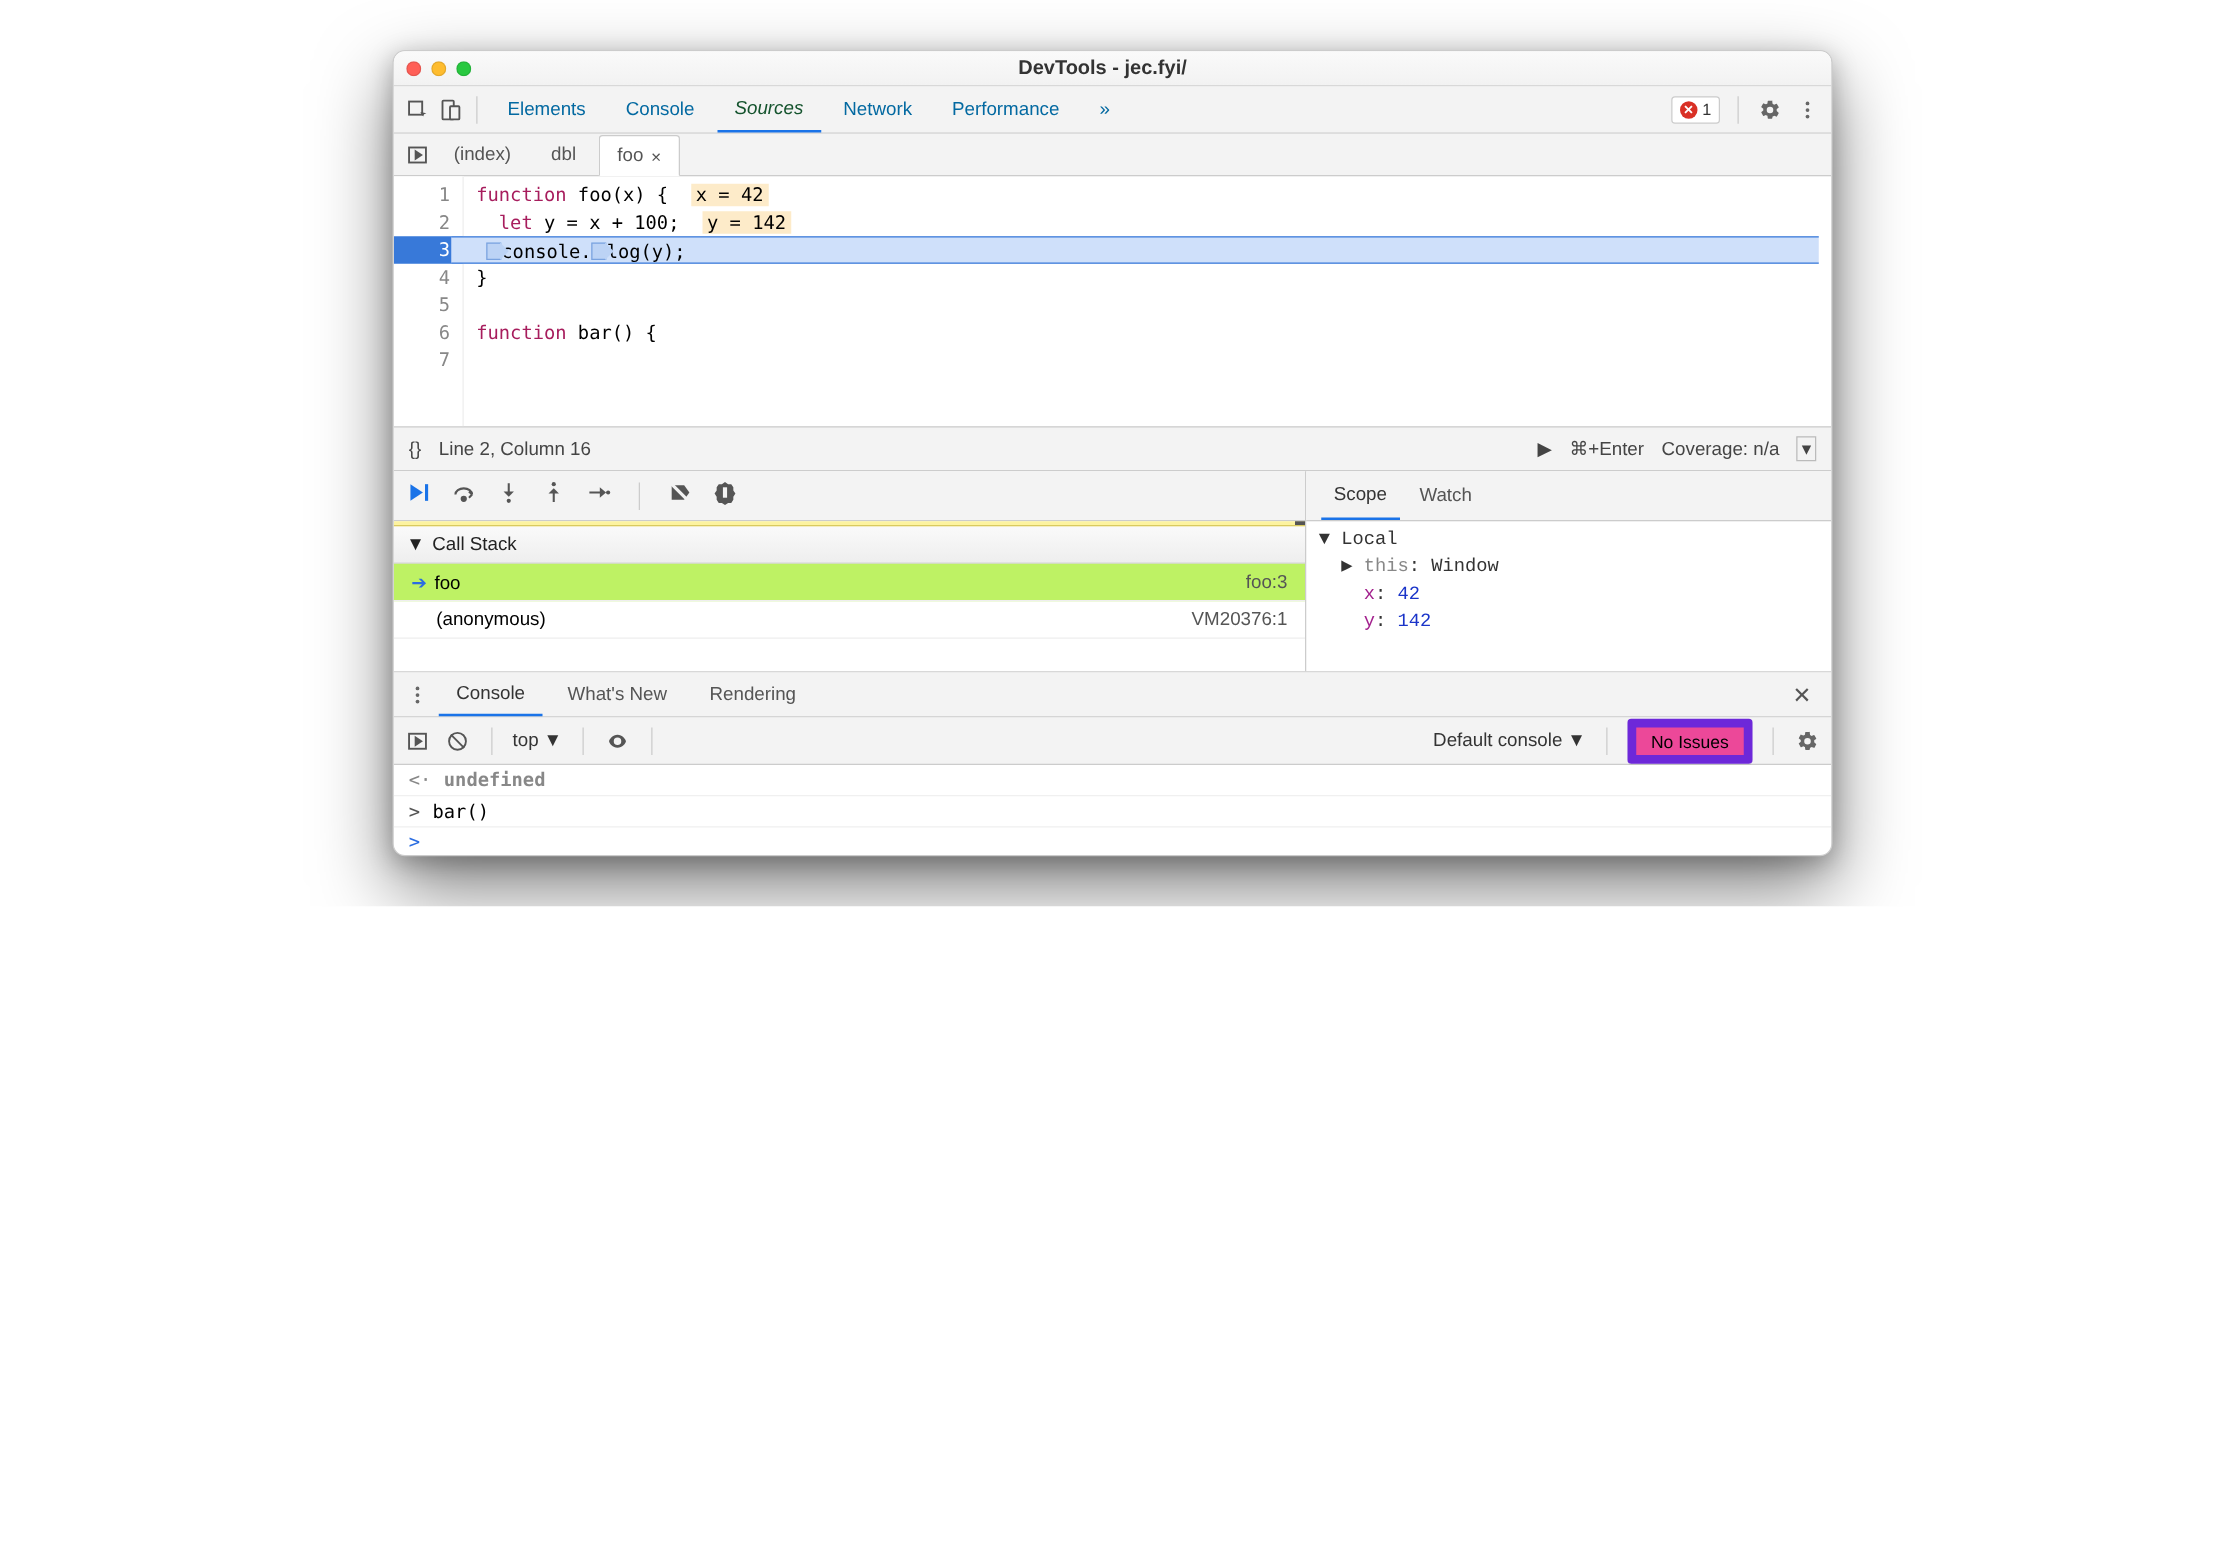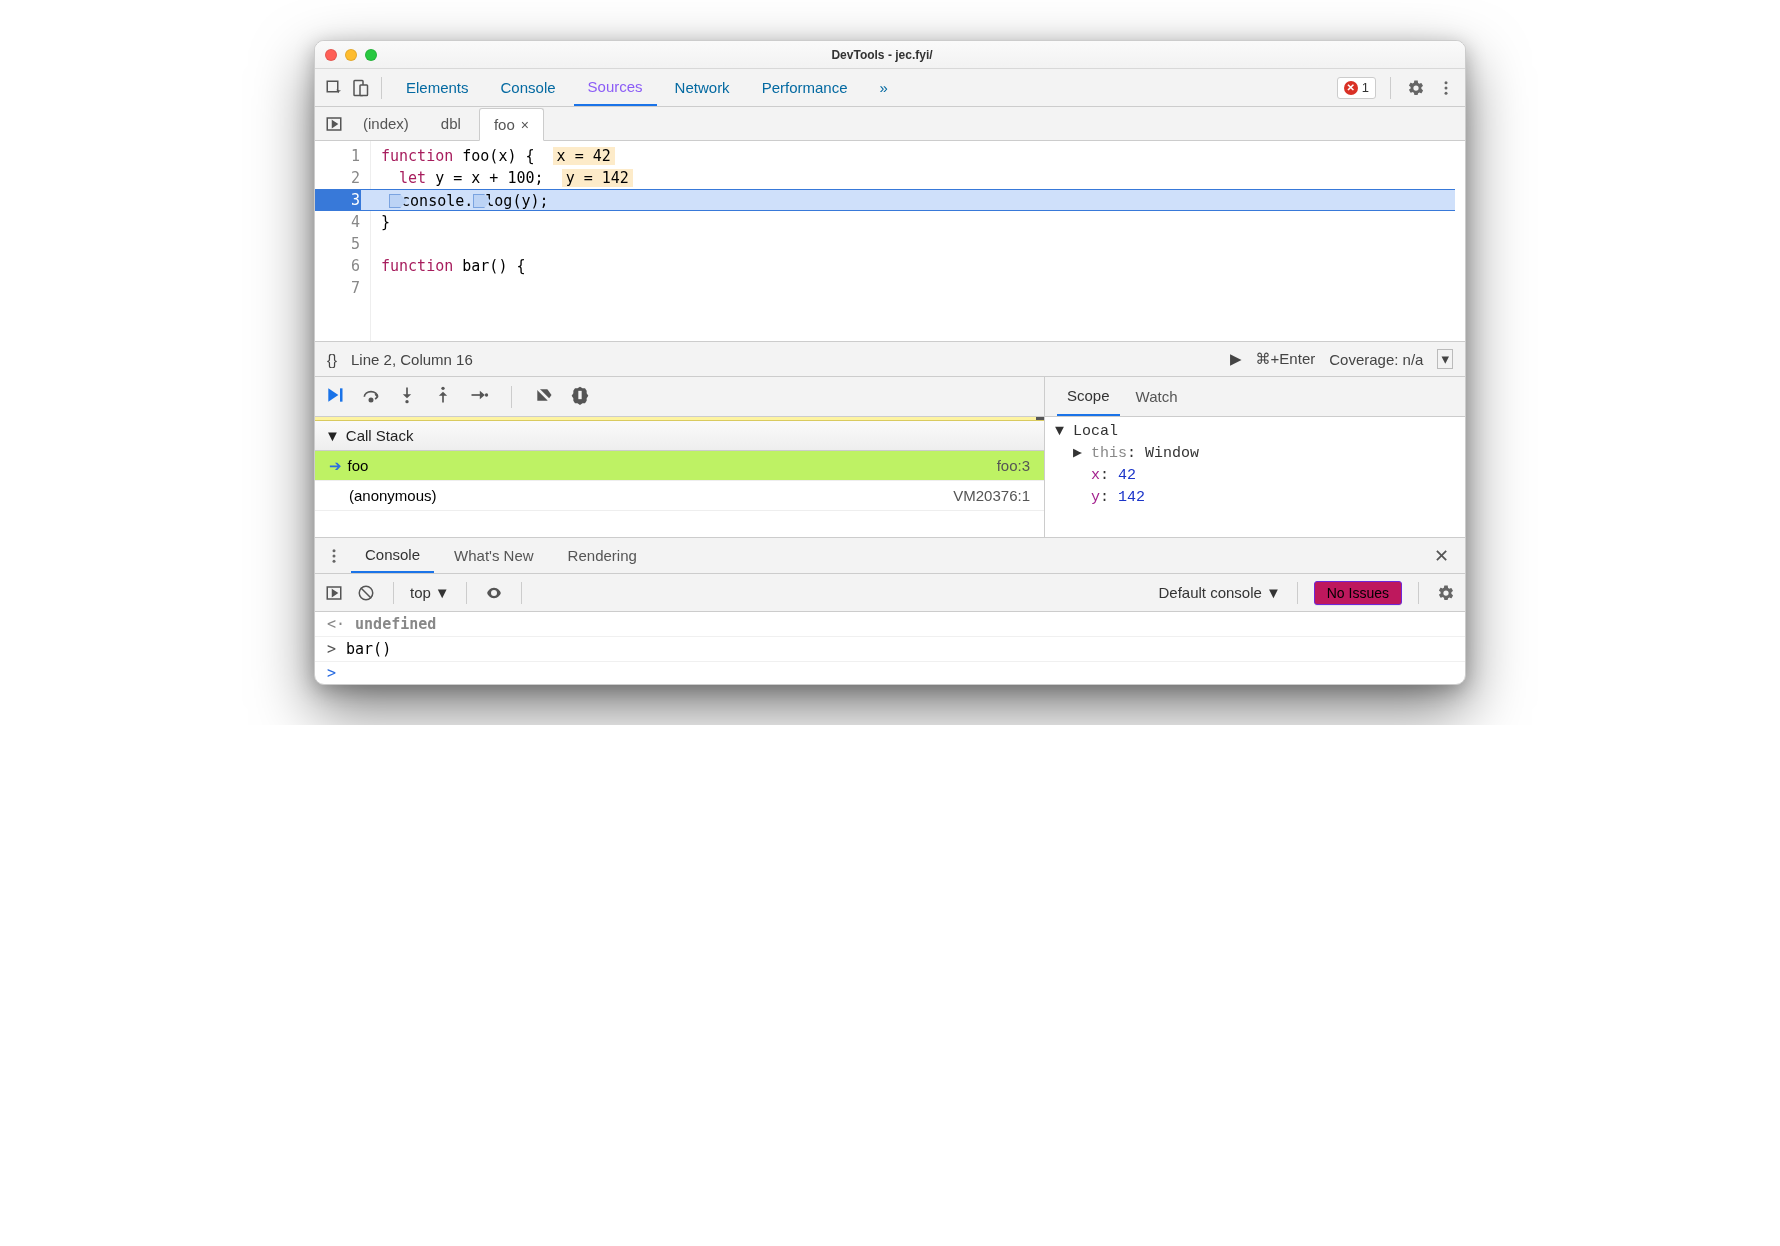--- a/index.html
+++ b/index.html
@@ -26,36 +26,36 @@
   align-items: center;
   padding: 0 10px;
   position: relative;
   border-bottom: 1px solid #d8d8d8;
 }
 .traffic { display: flex; gap: 8px; }
 .tdot { width: 12px; height: 12px; border-radius: 50%; }
 .tred { background: #ff5f57; border: 0.5px solid rgba(0,0,0,0.1); }
 .tyel { background: #febc2e; border: 0.5px solid rgba(0,0,0,0.1); }
 .tgrn { background: #28c840; border: 0.5px solid rgba(0,0,0,0.1); }
-.titletxt { position: absolute; left: 0; right: 16px; text-align: center; font-size: 12px; font-weight: 600; color: #333; }
+.titletxt { position: absolute; left: 0; right: 16px; text-align: center; font-size: 16px; font-weight: 600; color: #333; }
 
 .maintabs {
   height: 38px;
   background: #f3f3f3;
   border-bottom: 1px solid #ccc;
   display: flex;
   align-items: center;
   padding: 0 8px;
   gap: 4px;
 }
 .ticon { width: 22px; height: 22px; display: flex; align-items: center; justify-content: center; color: #555; }
 .ticon svg { width: 18px; height: 18px; }
 .vsep { width: 1px; height: 22px; background: #ccc; margin: 0 6px; }
 .tab { padding: 0 14px; height: 100%; display: flex; align-items: center; font-size: 15px; color: #0369a1; cursor: pointer; }
-.tab.active { color: #8b5cf6; border-bottom: 2px solid #1a73e8; }
+.tab.active { color: #14532d; border-bottom: 2px solid #1a73e8; font-style: italic; }
 .rightctl { margin-left: auto; display: flex; align-items: center; gap: 8px; }
 .errbadge { border: 1px solid #ccc; border-radius: 3px; padding: 0 6px; height: 22px; display: flex; align-items: center; gap: 4px; font-size: 13px; color: #333; background: #fff; }
 .errcircle { width: 14px; height: 14px; border-radius: 50%; background: #d93025; display: flex; align-items: center; justify-content: center; color:#fff; font-size: 10px; font-weight: bold; }
 .gear, .kebab { color: #666; }
 
 .filetabbar {
   height: 34px;
   background: #f3f3f3;
   border-bottom: 1px solid #ccc;
   display: flex;
@@ -116,21 +116,21 @@
 .drawer { border-top: 1px solid #ccc; }
 .drawertabs { height:36px; background:#f3f3f3; border-bottom:1px solid #ccc; display:flex; align-items:center; padding:0 8px; gap:6px; }
 .dtab { padding:0 14px; height:100%; display:flex; align-items:center; font-size:15px; color:#555; }
 .dtab.active { color:#333; border-bottom:2px solid #1a73e8; }
 .dclose { margin-left:auto; font-size:18px; color:#555; padding:0 8px; }
 
 .consoletoolbar { height:38px; background:#f3f3f3; border-bottom:1px solid #ccc; display:flex; align-items:center; padding:0 8px; gap:10px; }
 .ctxsel { display:flex; align-items:center; gap:4px; font-size:15px; color:#333; }
 .filterinput { flex:0 0 420px; height:24px; border:1px solid #ccc; background:#fff; padding:0 8px; font-size:14px; color:#888; border-radius:2px; }
 .levelsel { font-size:15px; color:#333; display:flex; align-items:center; gap:4px; margin-left:auto; }
-.noissuesbtn { border:1px solid #6d28d9; background:#be185d; border-radius:3px; padding:3px 12px; font-size:14px; box-shadow: 0 1px 0 rgba(0,0,0,0.05); }
+.noissuesbtn { border:7px solid #6d28d9; background:#ec4899; border-radius:3px; padding:3px 12px; font-size:14px; box-shadow: 0 1px 0 rgba(0,0,0,0.05); }
 
 .consolebody { font-family: Menlo, Consolas, monospace; font-size:15px; }
 .conrow { padding: 3px 12px; border-bottom:1px solid #f0f0f0; display:flex; gap:10px; align-items:center; }
 .pcaret { color:#888; }
 .greytxt { color:#888;font-weight:bold; }
 .newprompt { color:#2b6de1; padding:2px 12px; }
 </style>
 </head>
 <body>
 

